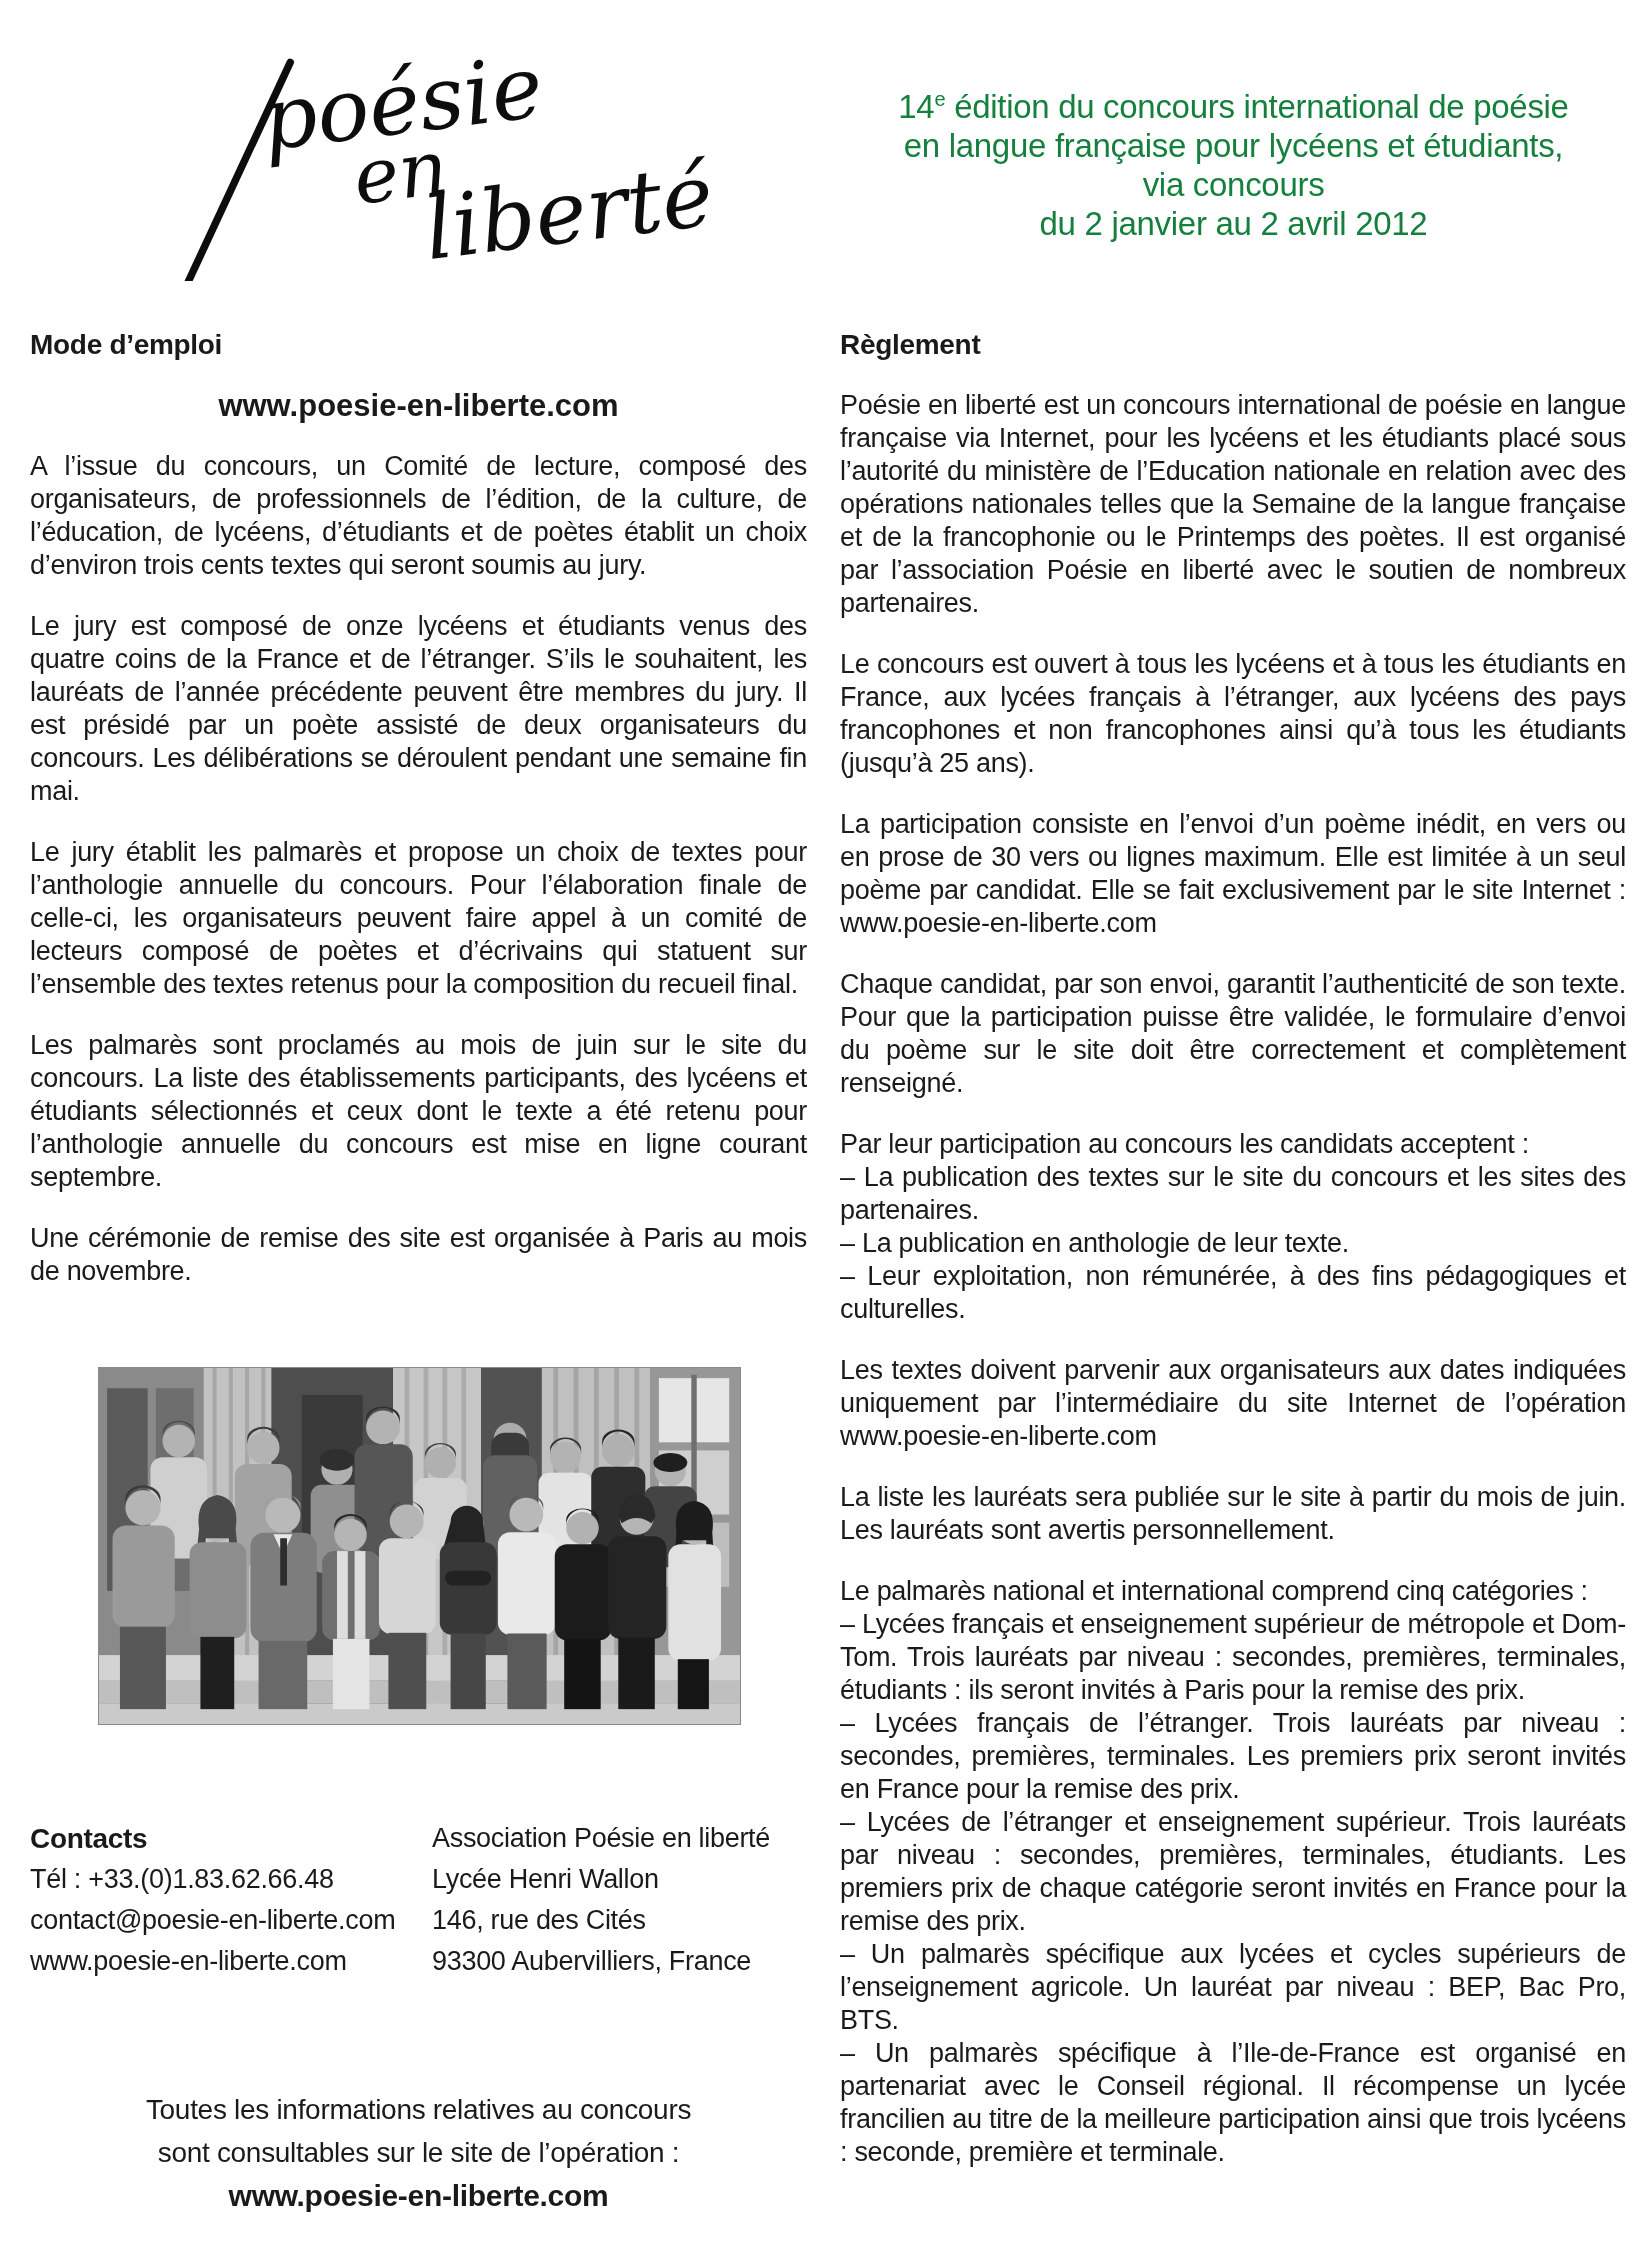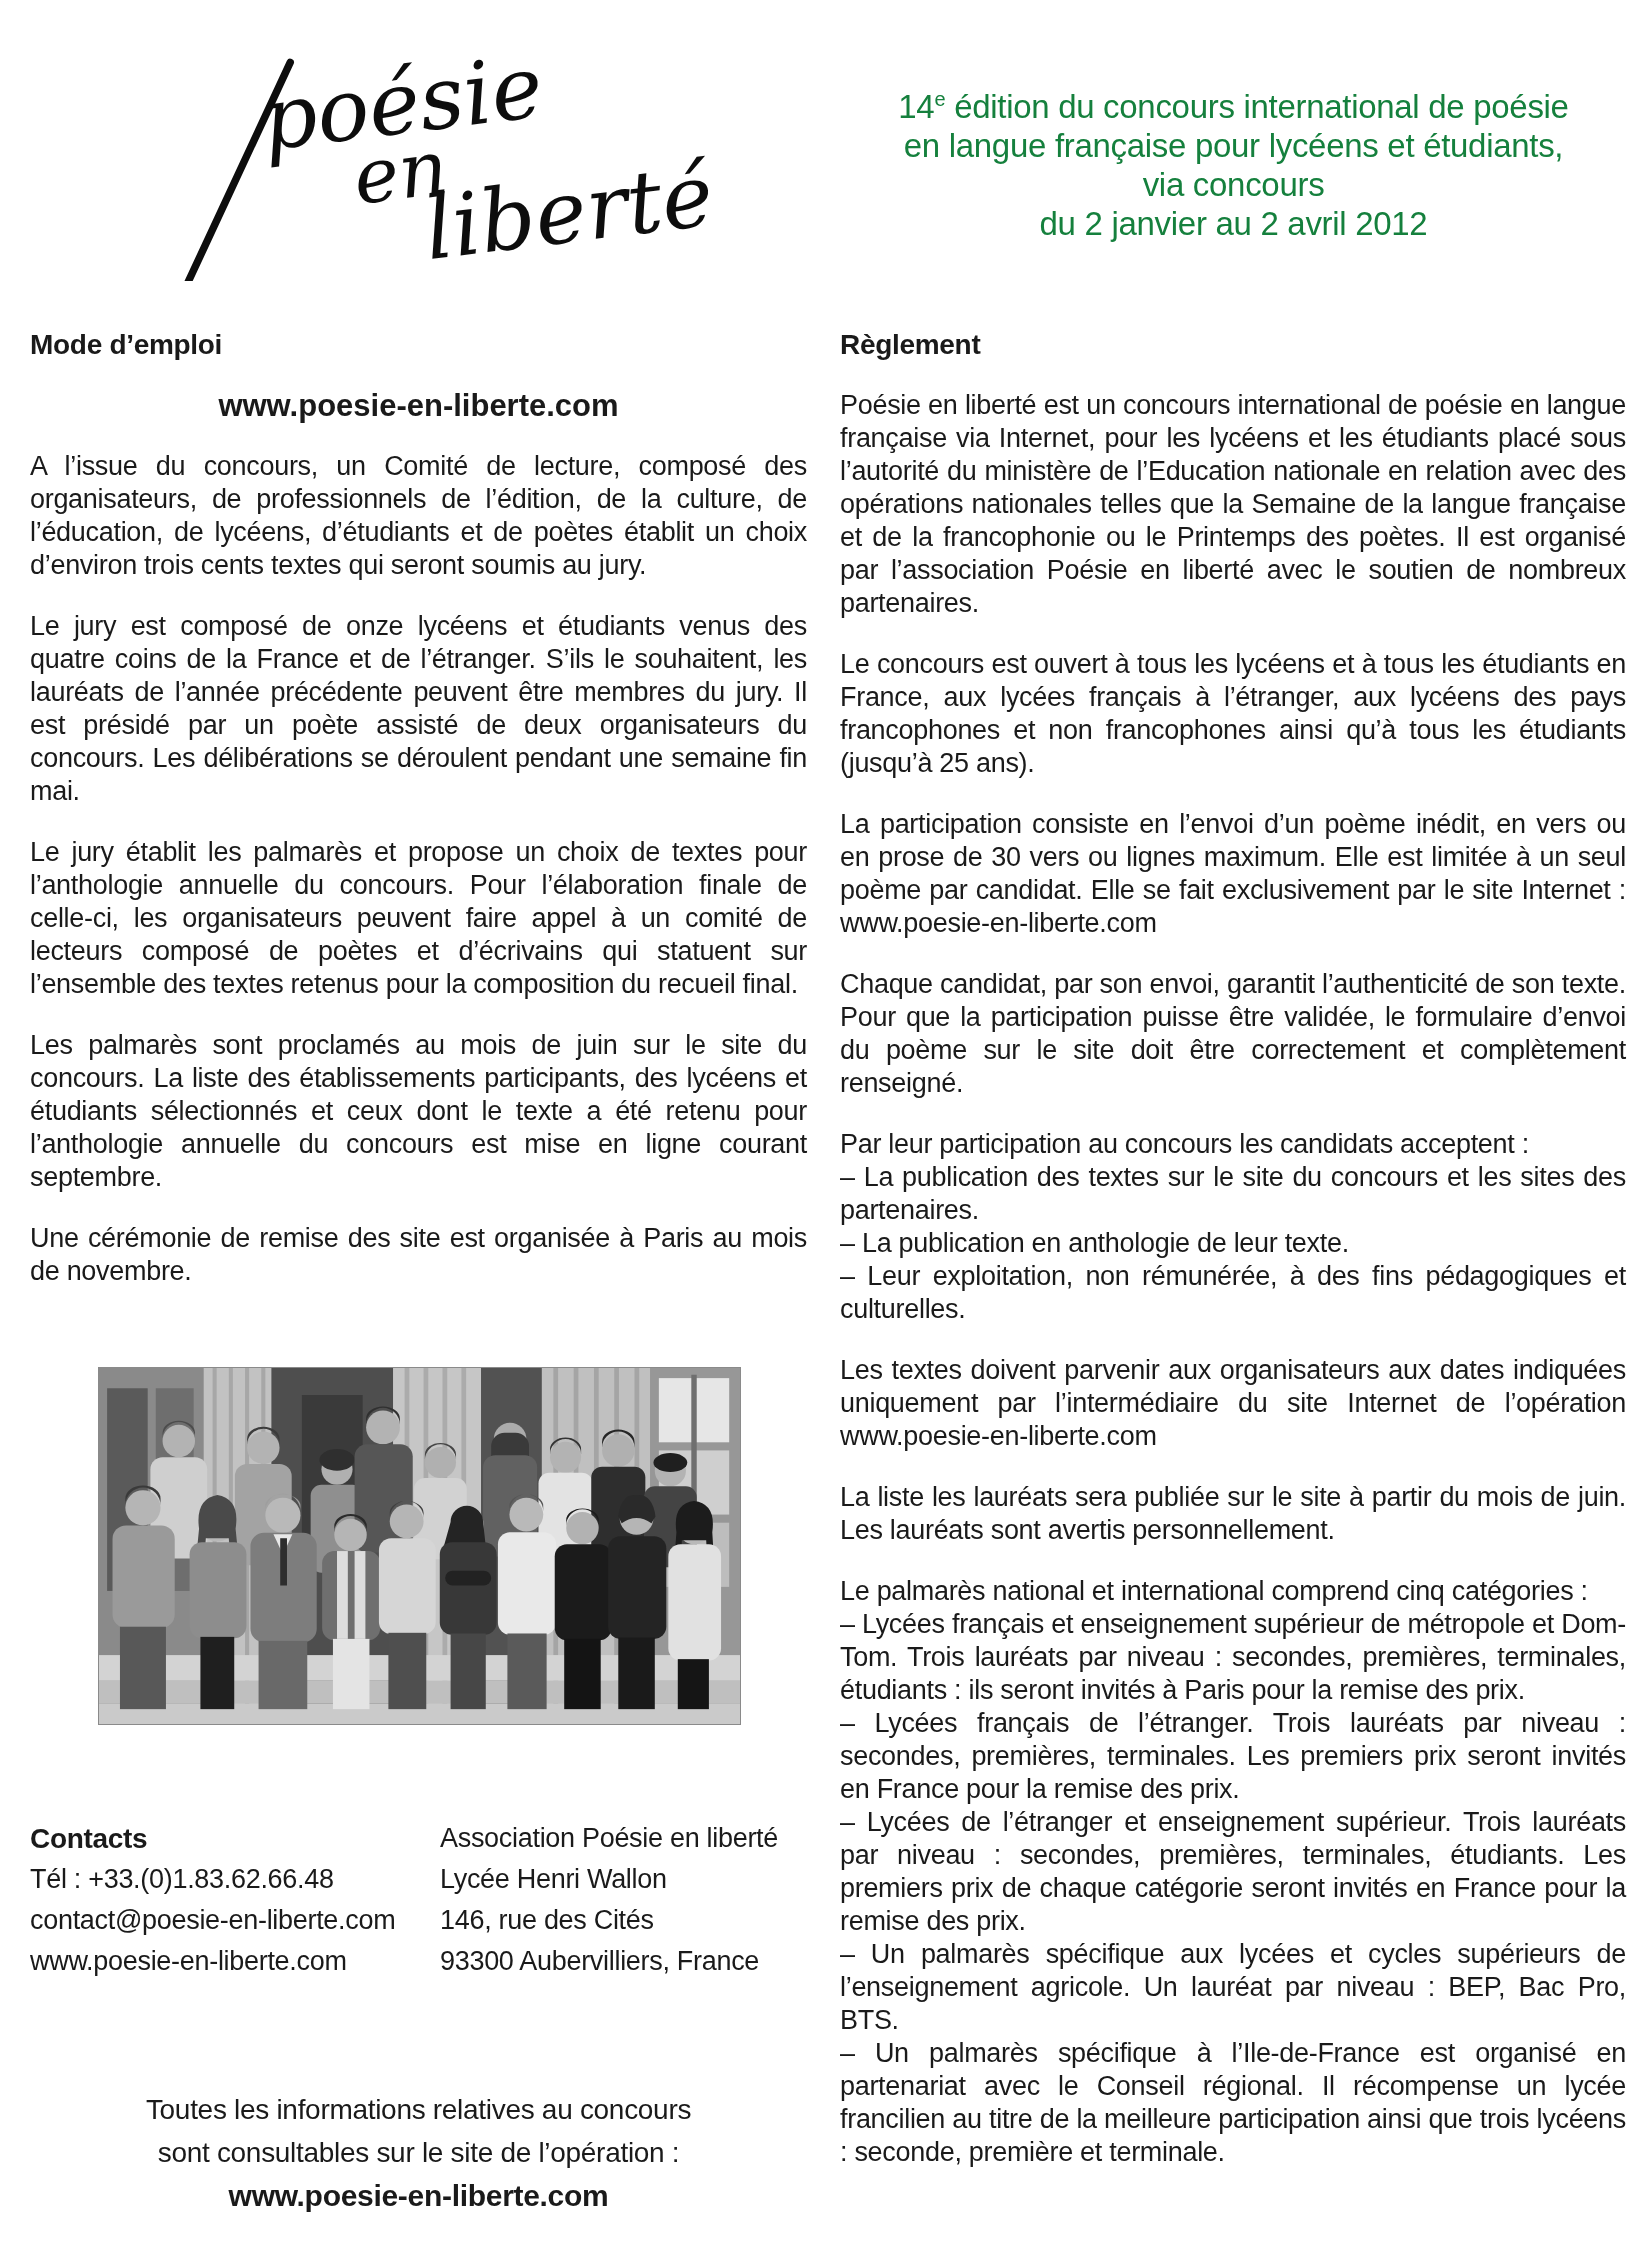--- a/index.html
+++ b/index.html
@@ -39,21 +39,21 @@
     position:absolute; left:99px; top:1368px; width:641px; height:356px;
     outline:1.4px solid #8a8a8a;
   }
   .photo svg { display:block; width:100%; height:100%; }
 
   
   .contacts {
     position:absolute; left:30px; top:1818px; width:777px;
     font-size:27px; line-height:41px; letter-spacing:-0.3px;
   }
-  .contacts .row { display:flex;gap:8px; }
+  .contacts .row { display:flex; }
   .contacts .c1 { width:402px; }
   .contacts .c2 { flex:1; }
   .contacts .bold { font-weight:bold; font-size:28px; }
 
   .officers {
     position:absolute; left:30px; top:2016px; width:777px;
     font-size:27px; line-height:41px; letter-spacing:-0.3px;
   }
 
   .footer-note {

